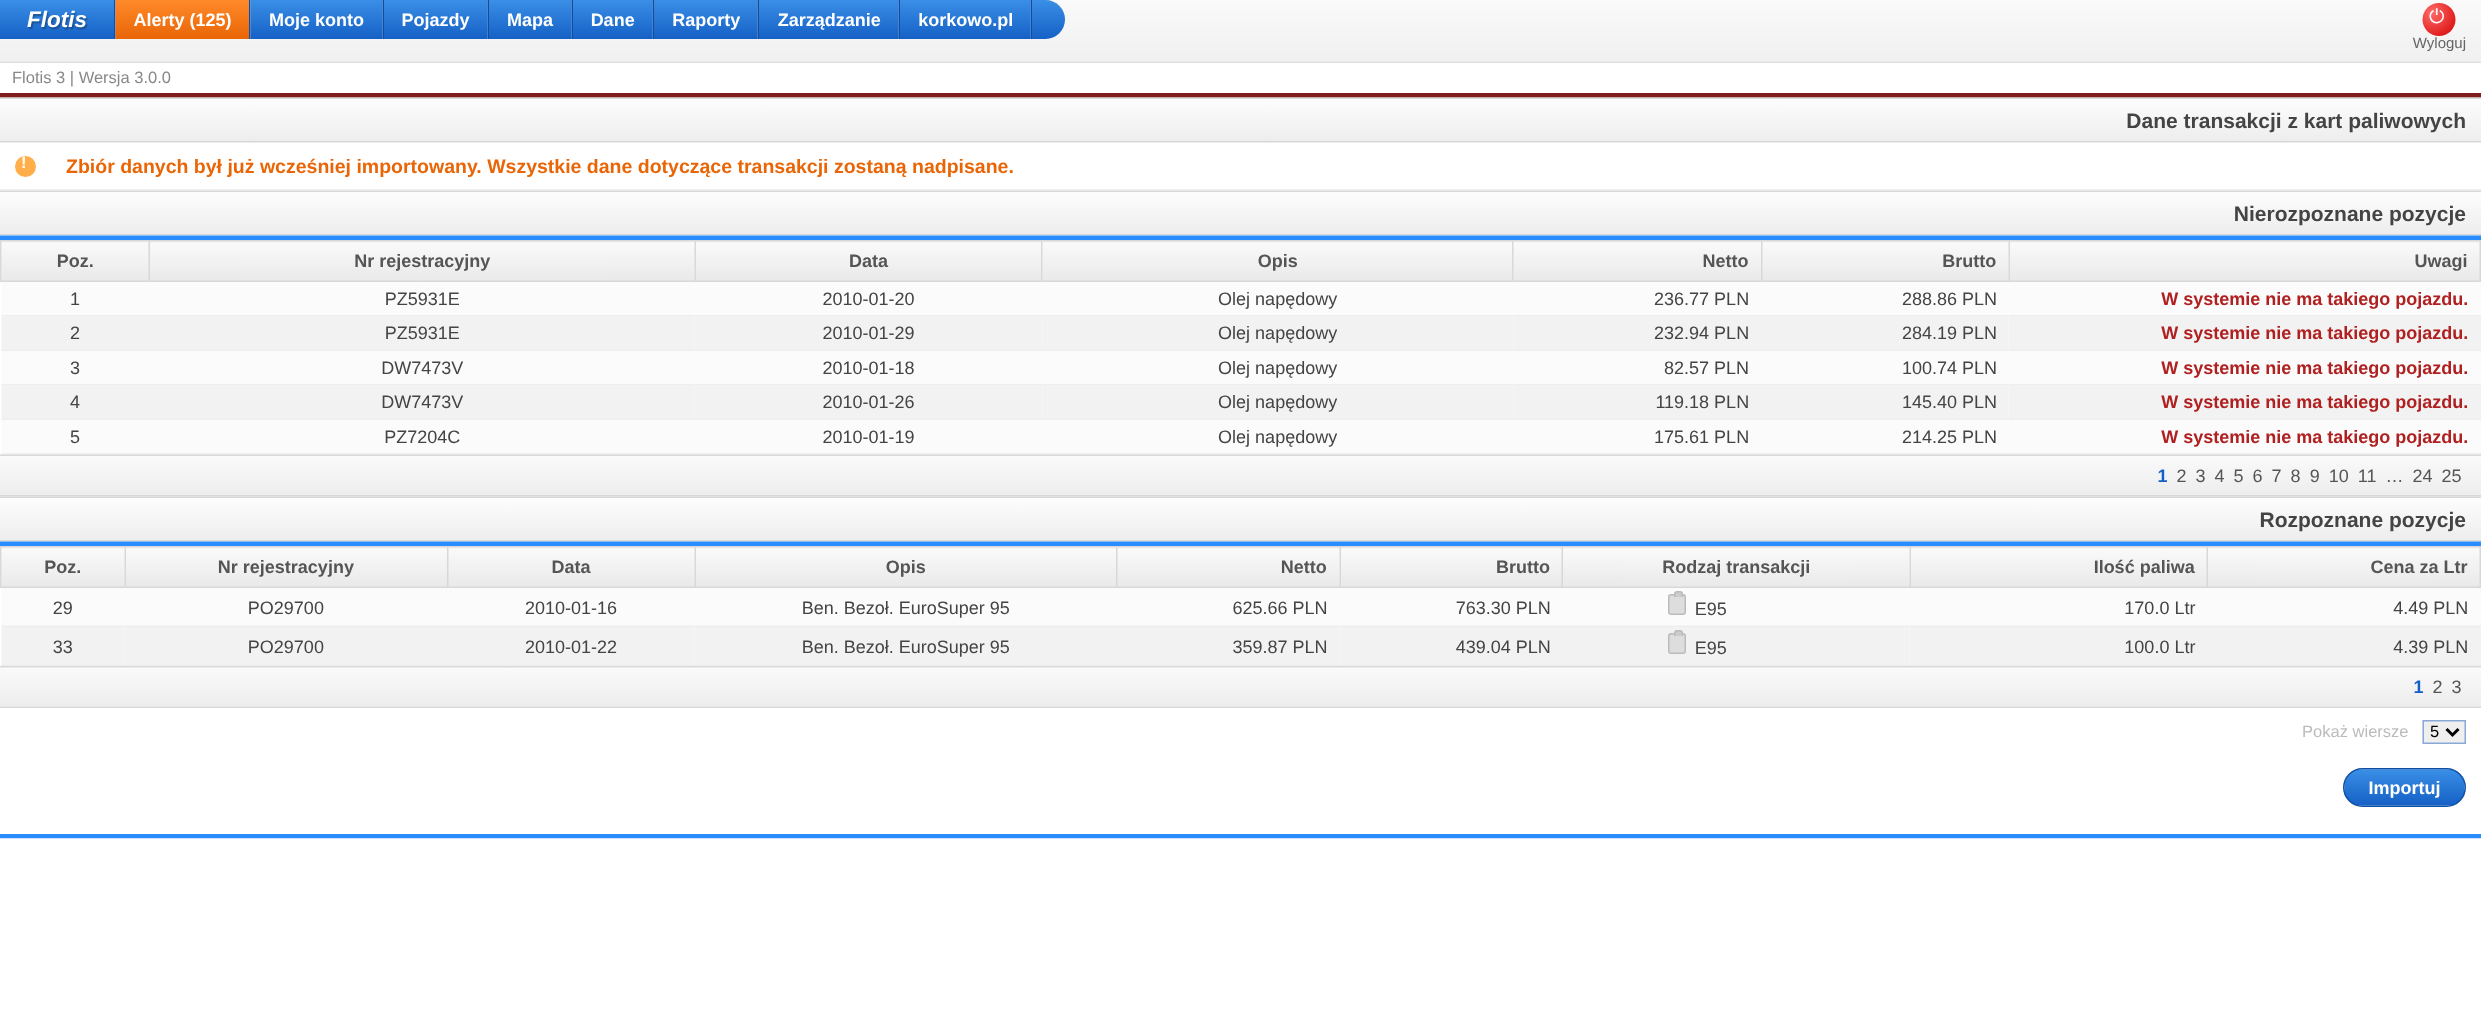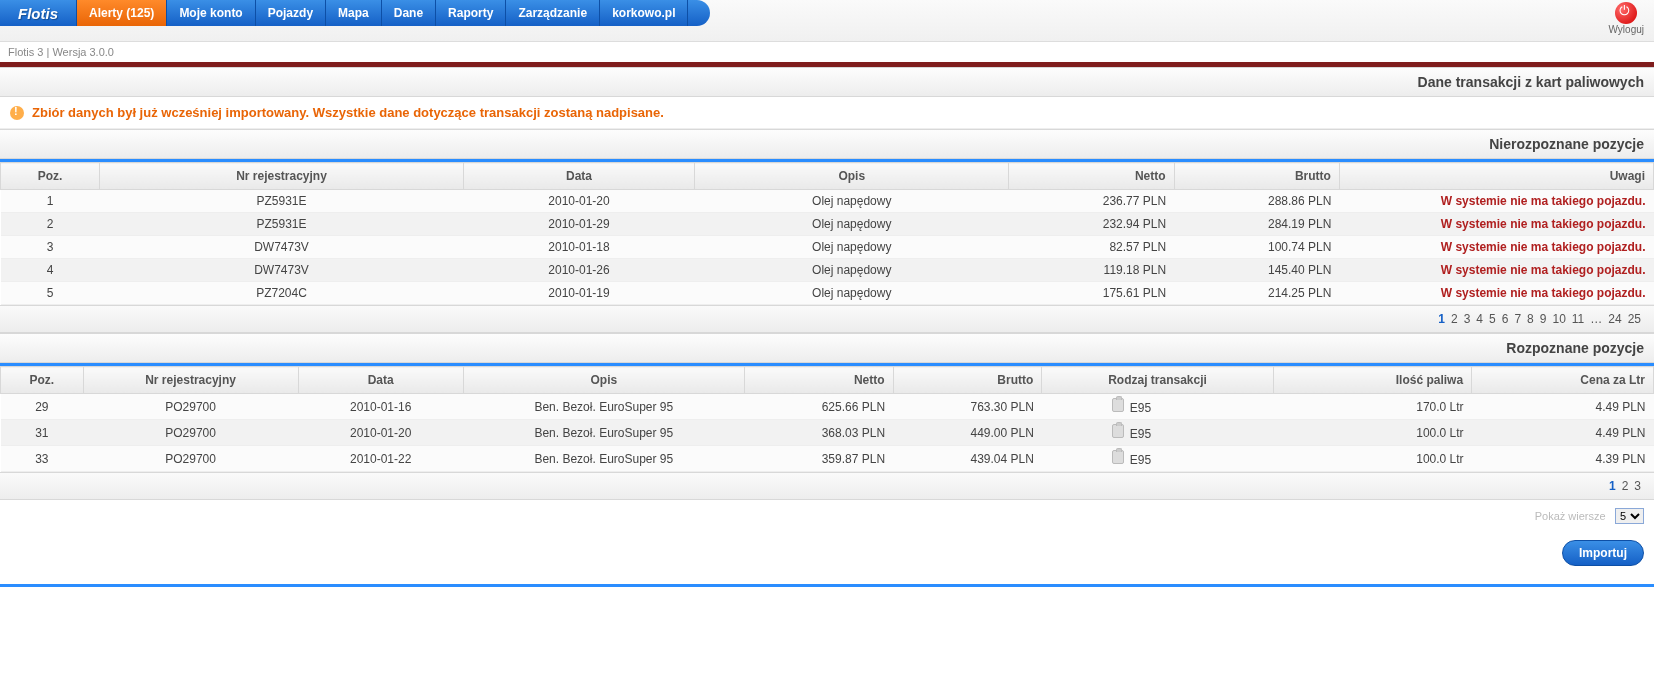--- a/index.html
+++ b/index.html
@@ -7,23 +7,23 @@
   .topbar { background: linear-gradient(#fafafa,#f0f0f0); border-bottom:1px solid #ddd; height:42px; position:relative; }
   .nav { display:flex; height:26px; }
   .brand { background:linear-gradient(#3a8fe6,#1560c6); color:#fff; font-weight:bold; font-style:italic; padding:0 18px; display:flex; align-items:center; font-size:15px; border-right:1px solid #0d4fa6; text-shadow:1px 1px 1px rgba(0,0,0,.3);}
   .nav-item { background:linear-gradient(#3a8fe6,#1560c6); color:#fff; font-weight:bold; padding:0 12px; display:flex; align-items:center; border-right:1px solid #0d4fa6; cursor:pointer; font-size:12px;}
   .nav-item.alert { background:linear-gradient(#ff8a2a,#e96506); }
   .nav-end { width:22px; background:linear-gradient(#3a8fe6,#1560c6); border-radius:0 14px 14px 0;}
   .logout { position:absolute; right:10px; top:2px; text-align:center; cursor:pointer;}
   .logout-icon { width:22px; height:22px; border-radius:50%; background:radial-gradient(circle at 30% 30%, #ff6a6a, #d40000); margin:0 auto; position:relative;}
   .logout-icon::after{content:"⏻"; color:#fff; font-size:13px; position:absolute; left:4px; top:1px;}
   .logout-label{ font-size:10px; color:#666;}
-  .verbar { padding:4px 8px; color:#888; font-size:11px; border-bottom:5px solid #7f1d1d;}
+  .verbar { padding:4px 8px; color:#888; font-size:11px; border-bottom:3px solid #7f1d1d;}
   .section-head { background:linear-gradient(#fdfdfd,#ededed); border-top:1px solid #d8d8d8; border-bottom:1px solid #d8d8d8; padding:6px 10px; text-align:right; font-weight:bold; color:#444; font-size:14px;}
-  .msgbar { padding:8px 10px; display:flex; align-items:center; gap:8px; border-bottom:1px solid #eee;}
+  .msgbar { padding:8px 10px; display:flex; align-items:center; gap:20px; border-bottom:1px solid #eee;}
   .msg-icon{ width:14px; height:14px; border-radius:50%; background:#ffae4a; position:relative; flex:none;}
   .msg-icon::after{content:"!"; color:#fff; font-weight:bold; position:absolute; left:4px; top:-1px; font-size:11px;}
   .msg-text{ color:#e96506; font-weight:bold; font-size:13px;}
   .blue-line{ height:3px; background:#2a8dff;}
   table { width:100%; border-collapse:collapse; table-layout:fixed;}
   th { background:linear-gradient(#fafafa,#e9e9e9); border:1px solid #d8d8d8; padding:6px 8px; color:#555; font-weight:bold; font-size:12px;}
   td { border-bottom:1px solid #eee; padding:4px 8px; font-size:12px;}
   tr:nth-child(odd) td { background:#fbfbfb; }
   tr:nth-child(even) td { background:#f2f2f2; }
   .c { text-align:center;margin-top:43px;}
@@ -180,31 +180,20 @@
         <td class="c">PO29700</td>
         <td class="c">2010-01-16</td>
         <td class="c">Ben. Bezoł. EuroSuper 95</td>
         <td class="r">625.66 PLN</td>
         <td class="r">763.30 PLN</td>
         <td style="padding-left:70px"><span class="trans-icon"></span>E95</td>
         <td class="r">170.0 Ltr</td>
         <td class="r">4.49 PLN</td>
       </tr>
       <tr>
-        <td class="c">31</td>
-        <td class="c">PO29700</td>
-        <td class="c">2010-01-20</td>
-        <td class="c">Ben. Bezoł. EuroSuper 95</td>
-        <td class="r">368.03 PLN</td>
-        <td class="r">449.00 PLN</td>
-        <td style="padding-left:70px"><span class="trans-icon"></span>E95</td>
-        <td class="r">100.0 Ltr</td>
-        <td class="r">4.49 PLN</td>
-      </tr>
-      <tr>
         <td class="c">33</td>
         <td class="c">PO29700</td>
         <td class="c">2010-01-22</td>
         <td class="c">Ben. Bezoł. EuroSuper 95</td>
         <td class="r">359.87 PLN</td>
         <td class="r">439.04 PLN</td>
         <td style="padding-left:70px"><span class="trans-icon"></span>E95</td>
         <td class="r">100.0 Ltr</td>
         <td class="r">4.39 PLN</td>
       </tr>

